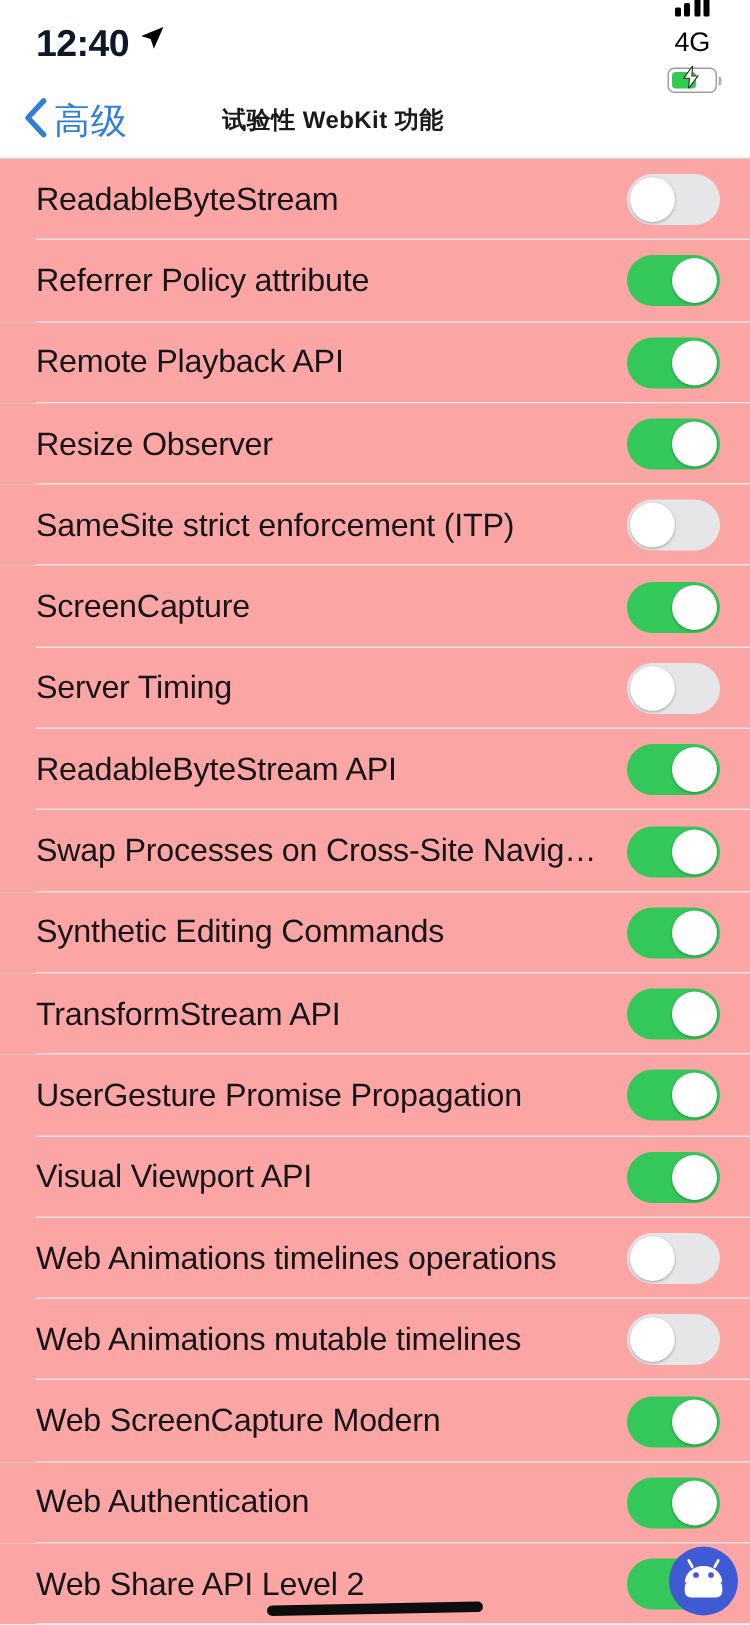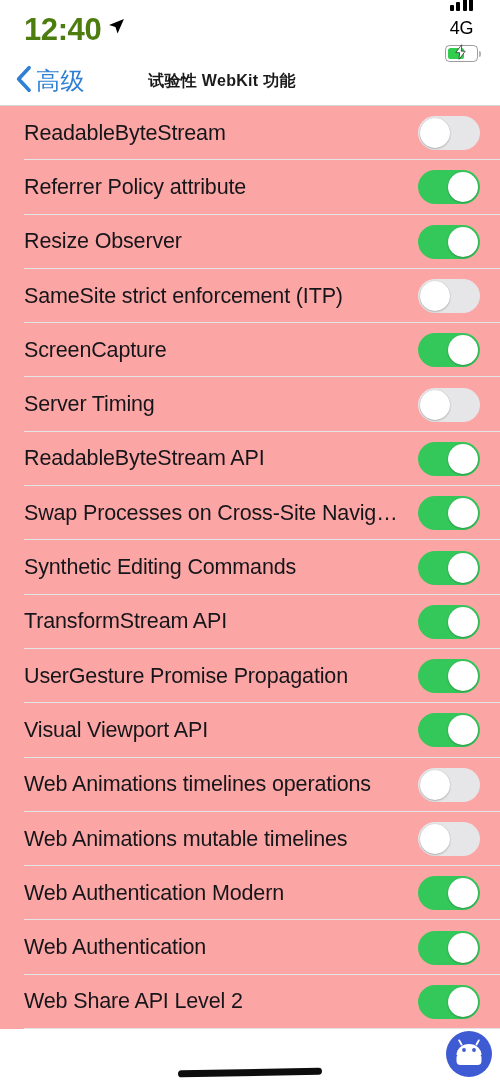--- a/index.html
+++ b/index.html
@@ -18,21 +18,21 @@
   
   .statusbar {
     position:absolute; top:0; left:0;
     width:500px; height:56px;
     display:flex; align-items:center;
     justify-content:space-between;
     padding:0 22px 0 24px;
   }
   .sb-left { display:flex; align-items:center; gap:7px; }
   .sb-time {
-    font-size:31px; font-weight:700; color:#4d7c0f;
+    font-size:25px; font-weight:700; color:#0f172a;
     letter-spacing:-0.4px; line-height:1;
     padding-top:2px;
   }
   .loc-arrow { display:block; }
   .sb-right { display:flex; align-items:center; gap:8px;flex-direction:column; }
   .bars { display:flex; align-items:flex-end; gap:2.5px; height:17px; }
   .bars i { display:block; width:4px; background:#000; border-radius:1px; }
   .bars i:nth-child(1){ height:6px; }
   .bars i:nth-child(2){ height:9px; }
   .bars i:nth-child(3){ height:13px; }
@@ -221,20 +221,26 @@
           <div class="knob"></div>
         </div>
       </div>
       <div class="row">
         <div class="row-label">Referrer Policy attribute</div>
         <div class="switch on">
           <div class="knob"></div>
         </div>
       </div>
       <div class="row">
+        <div class="row-label">Remote Playback API</div>
+        <div class="switch on">
+          <div class="knob"></div>
+        </div>
+      </div>
+      <div class="row">
         <div class="row-label">Resize Observer</div>
         <div class="switch on">
           <div class="knob"></div>
         </div>
       </div>
       <div class="row">
         <div class="row-label">SameSite strict enforcement (ITP)</div>
         <div class="switch">
           <div class="knob"></div>
         </div>
@@ -293,21 +299,21 @@
           <div class="knob"></div>
         </div>
       </div>
       <div class="row">
         <div class="row-label">Web Animations mutable timelines</div>
         <div class="switch">
           <div class="knob"></div>
         </div>
       </div>
       <div class="row">
-        <div class="row-label">Web Authentication Modern</div>
+        <div class="row-label">Web ScreenCapture Modern</div>
         <div class="switch on">
           <div class="knob"></div>
         </div>
       </div>
       <div class="row">
         <div class="row-label">Web Authentication</div>
         <div class="switch on">
           <div class="knob"></div>
         </div>
       </div>

